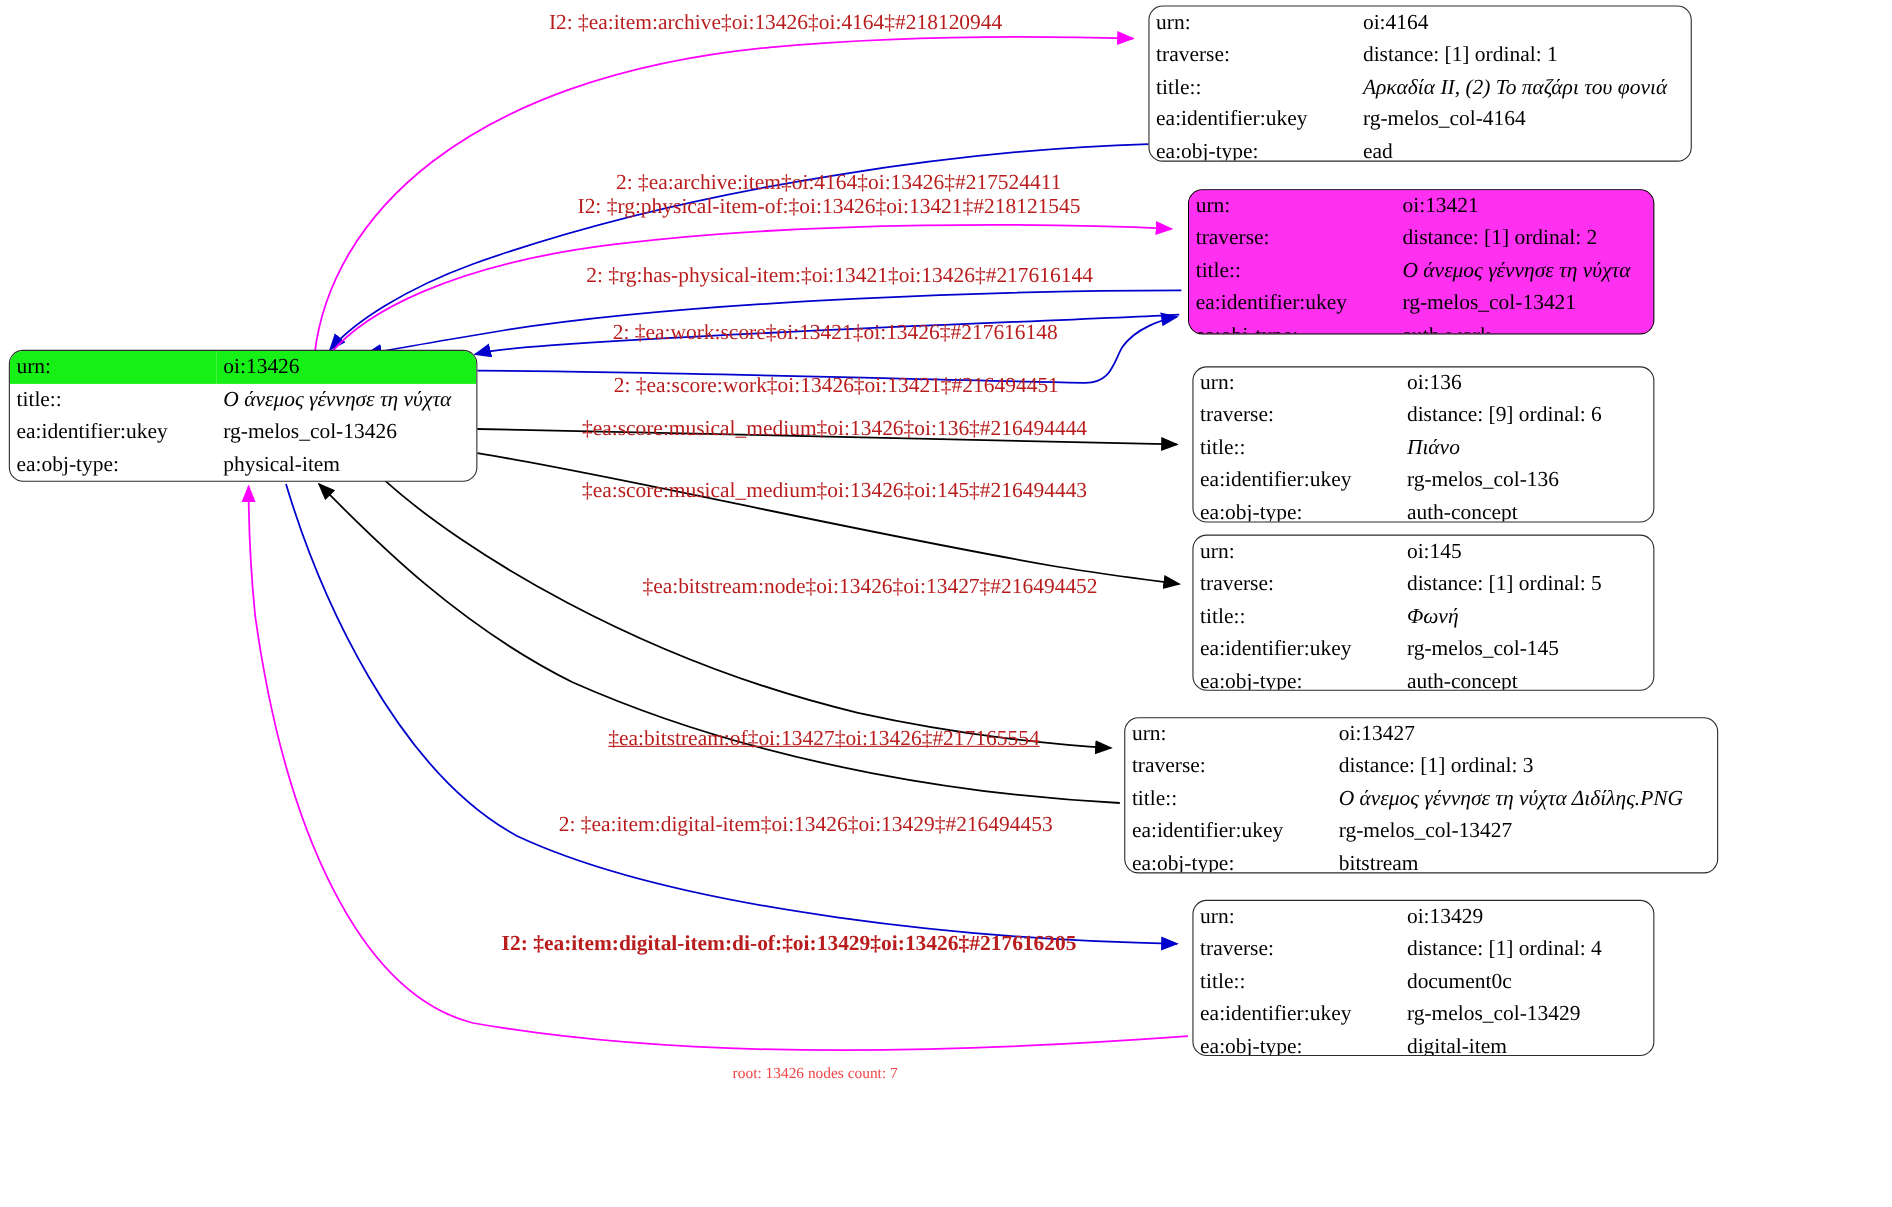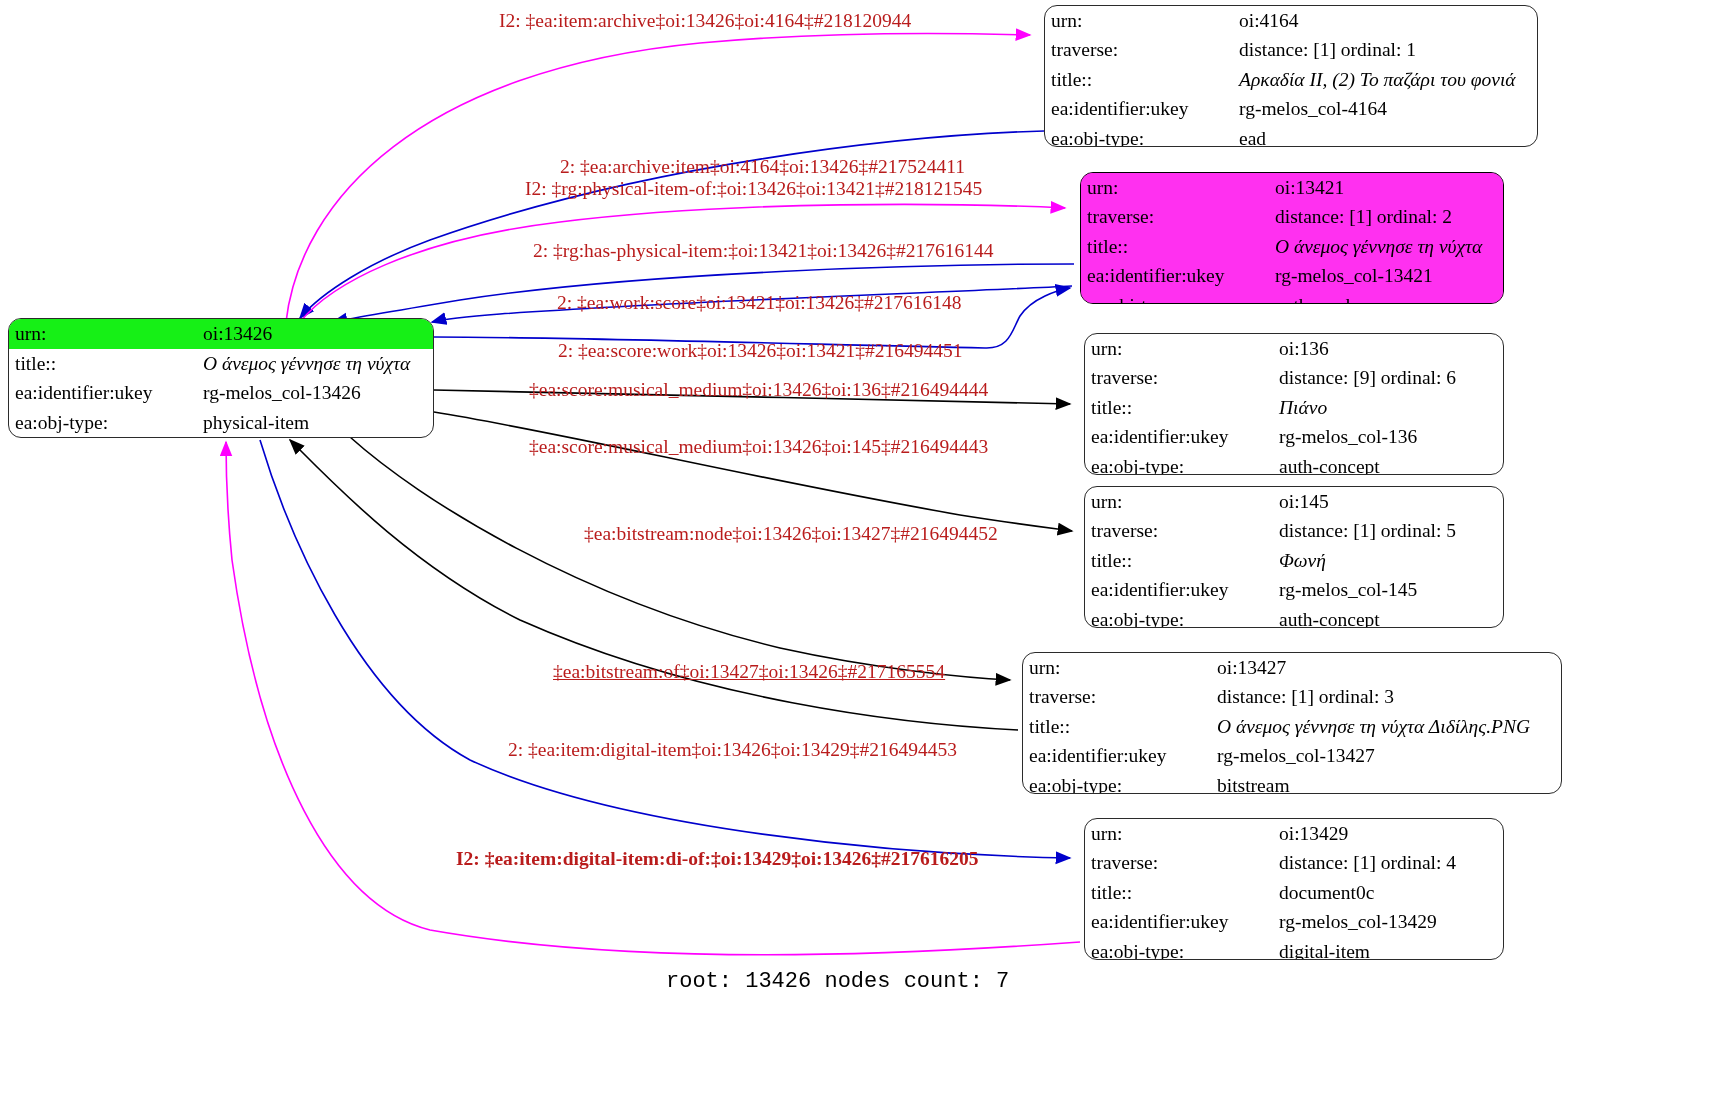--- a/index.html
+++ b/index.html
@@ -14,21 +14,21 @@
            white-space:nowrap;color:#000000;vertical-align:middle;}
   td.k{width:176px;}
   td.v{}
   .gr{font-style:italic;}
   .node.magenta{background:#ff30f0;border-color:#000;}
   .node.magenta td{background:#ff30f0;}
   .node.root{background:#ffffff;}
   .node.root td.hl{background:#16f016;}
   .elabel{position:absolute;font-size:19.5px;color:#b91c1c;white-space:nowrap;
           line-height:1;}
-  .caption{position:absolute;font-size:22px;color:#000000;white-space:nowrap;font-family:Liberation Mono, monospace;}
+  .caption{position:absolute;font-size:14px;color:#ef4444;white-space:nowrap;}
 </style>
 </head>
 <body>
 
 <div id="stage">
 
   <svg id="edges" viewBox="0 0 1720 1097">
     <defs>
       <marker id="amag" markerWidth="11" markerHeight="11" refX="9" refY="4" orient="auto" markerUnits="strokeWidth">
         <path d="M0,0 L10,4 L0,8 z" fill="#ff00ff"></path>

